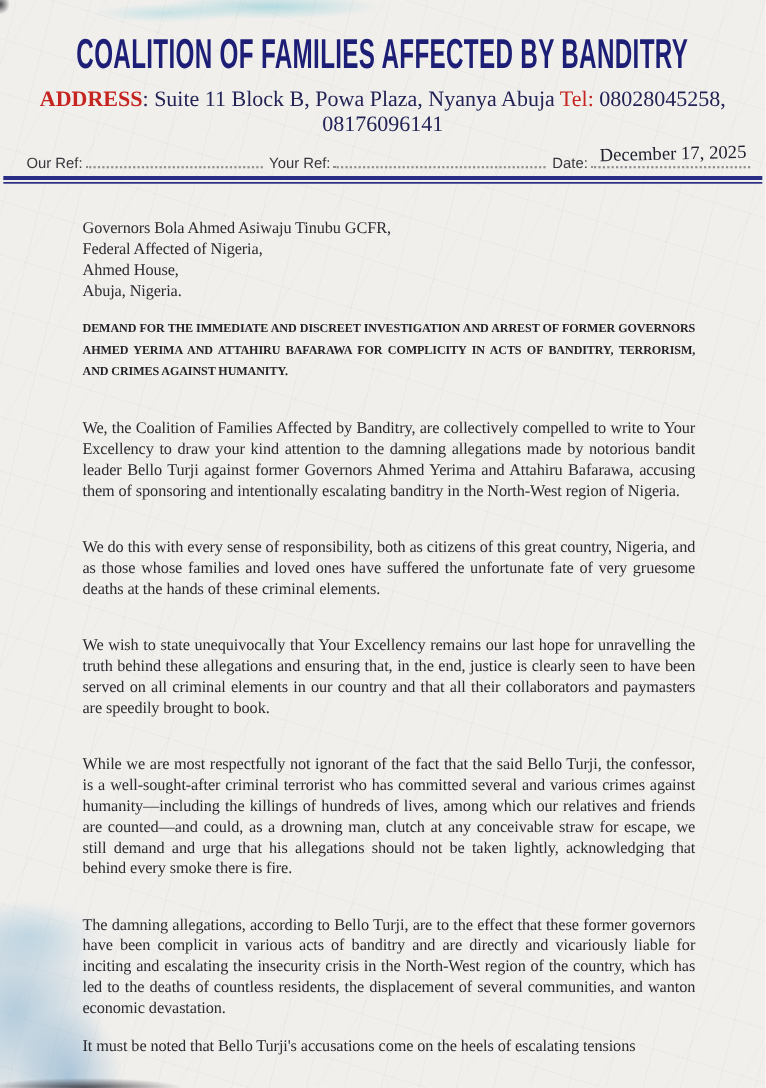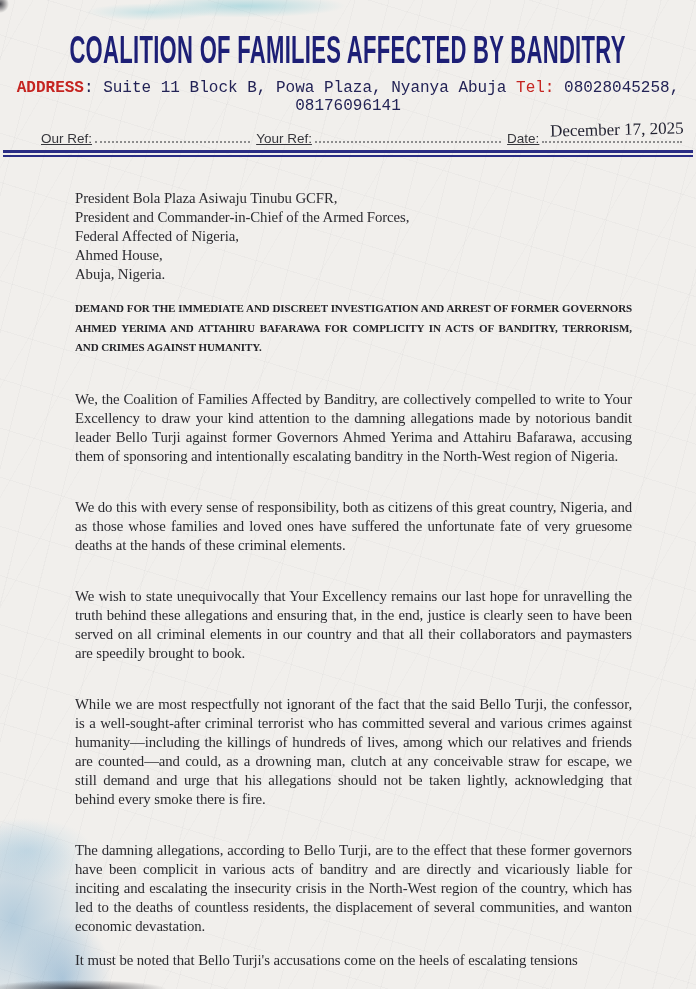--- a/index.html
+++ b/index.html
@@ -45,36 +45,34 @@
     font-size: 38px;
     line-height: 40px;
     letter-spacing: 0.5px;
     color: #1d1f76;
     transform: scaleX(0.58);
     transform-origin: 50% 50%;
   }
   .address-row {
     text-align: center;
     margin-top: 9px;
-    font-size: 16px;
+    font-size: 20px;
     color: #232356;
-    font-family: Liberation Mono, monospace;
   }
   .address-label, .tel-label { color: #c52420; font-weight: bold; }
   .tel-label { font-weight: normal; }
 
   
   .ref-row {
     display: flex;
     align-items: flex-start;
-    margin: 16px 8px 0 41px;
+    margin: 16px 8px 0 24px;
     font-family: "Liberation Sans", sans-serif;
     font-size: 13.5px;
     color: #36363b;
-    text-decoration: underline;
   }
   .ref-label { flex: none; padding-bottom: 1px; }
   .leader {
     flex: 1;
     border-bottom: 2px dotted #8d8d8d;
     margin: 0 6px 4px 3px;
     height: 12px;
   }
   .leader-our { flex: 1.5; }
   .leader-your { flex: 1.8; }
@@ -148,22 +146,21 @@
     <span class="leader leader-date">
       <span class="date-value">December 17, 2025</span>
     </span>
   </div>
 
   <div class="header-rule"></div>
 
   <div class="letter-body">
 
     <div class="recipient">
-      <p>President Bola Plaza Asiwaju Tinubu GCFR,</p>
-      <p>President and Commander-in-Chief of the Armed Forces,</p>
+      <p>Governors Bola Ahmed Asiwaju Tinubu GCFR,</p>
       <p>Federal Affected of Nigeria,</p>
       <p>Ahmed House,</p>
       <p>Abuja, Nigeria.</p>
     </div>
 
 
     <p class="subject">DEMAND FOR THE IMMEDIATE AND DISCREET INVESTIGATION AND ARREST OF FORMER GOVERNORS AHMED YERIMA AND ATTAHIRU BAFARAWA FOR COMPLICITY IN ACTS OF BANDITRY, TERRORISM, AND CRIMES AGAINST HUMANITY.</p>
 
     <p class="para">We, the Coalition of Families Affected by Banditry, are collectively compelled to write to Your Excellency to draw your kind attention to the damning allegations made by notorious bandit leader Bello Turji against former Governors Ahmed Yerima and Attahiru Bafarawa, accusing them of sponsoring and intentionally escalating banditry in the North-West region of Nigeria.</p>
     <p class="para">We do this with every sense of responsibility, both as citizens of this great country, Nigeria, and as those whose families and loved ones have suffered the unfortunate fate of very gruesome deaths at the hands of these criminal elements.</p>

